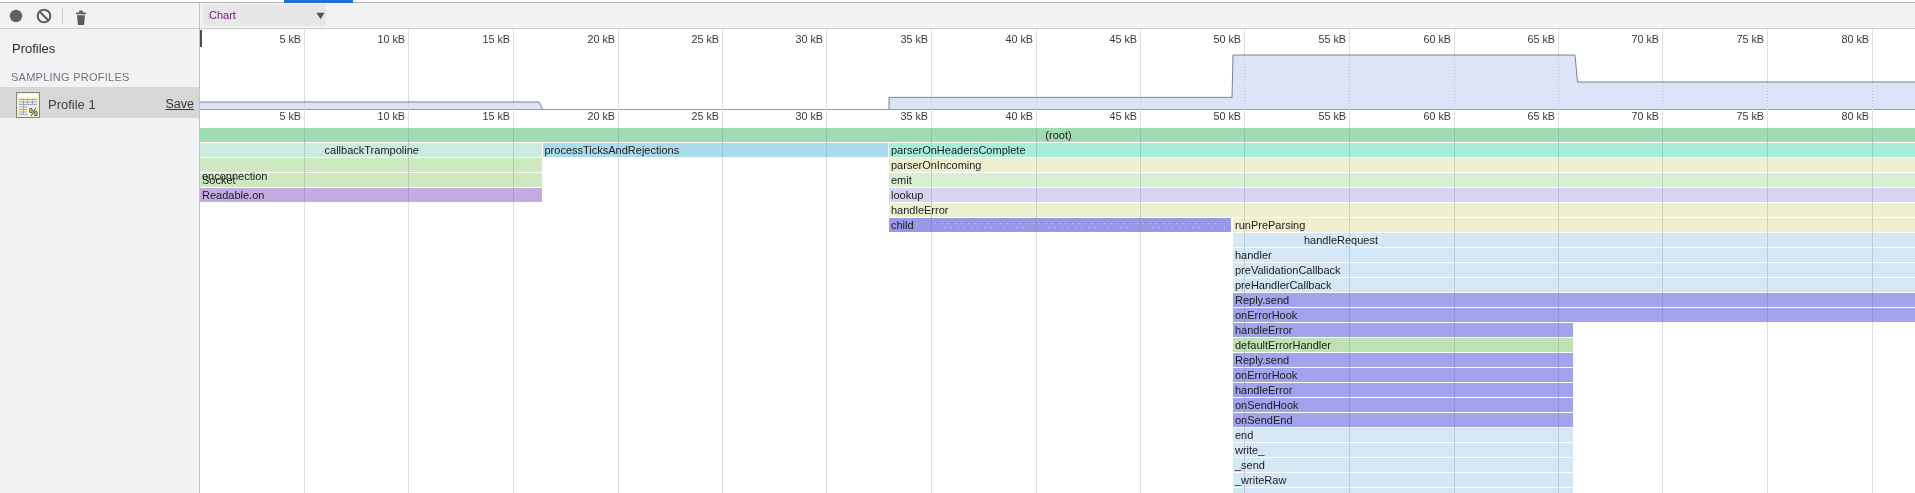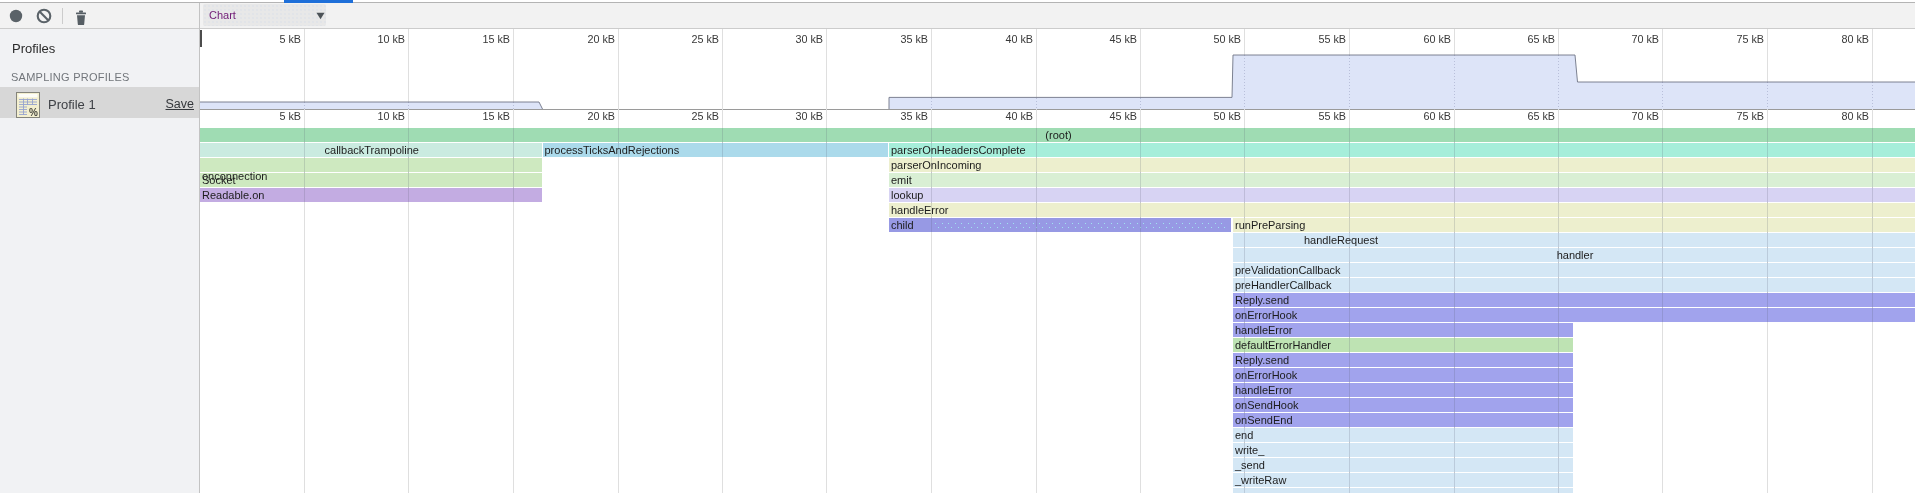--- a/index.html
+++ b/index.html
@@ -85,21 +85,21 @@
 <div class="bartxt" style="left:889px;top:188px;width:1026px;">lookup</div>
 <div class="bar" style="left:889px;top:203px;width:1026px;background-color:#edefce;"></div>
 <div class="bartxt" style="left:889px;top:203px;width:1026px;">handleError</div>
 <div class="bar" style="left:889px;top:218px;width:342px;background-color:#9799e4;"></div>
 <div class="bartxt" style="left:889px;top:218px;width:342px;">child</div>
 <div class="bar" style="left:1233px;top:218px;width:682px;background-color:#edefce;"></div>
 <div class="bartxt" style="left:1233px;top:218px;width:682px;">runPreParsing</div>
 <div class="bar" style="left:1233px;top:233px;width:682px;background-color:#d4e7f5;"></div>
 <div class="bartxt" style="left:1302px;top:233px;width:682px;">handleRequest</div>
 <div class="bar" style="left:1233px;top:248px;width:682px;background-color:#d4e7f5;"></div>
-<div class="bartxt" style="left:1233px;top:248px;width:682px;text-align:center;">handler</div>
+<div class="bartxt" style="left:1233px;top:248px;width:682px;">handler</div>
 <div class="bar" style="left:1233px;top:263px;width:682px;background-color:#d4e7f5;"></div>
 <div class="bartxt" style="left:1233px;top:263px;width:682px;">preValidationCallback</div>
 <div class="bar" style="left:1233px;top:278px;width:682px;background-color:#d4e7f5;"></div>
 <div class="bartxt" style="left:1233px;top:278px;width:568px;">preHandlerCallback</div>
 <div class="bar" style="left:1233px;top:293px;width:682px;background-color:#a1a3ed;"></div>
 <div class="bartxt" style="left:1233px;top:293px;width:682px;">Reply.send</div>
 <div class="bar" style="left:1233px;top:308px;width:682px;background-color:#a1a3ed;"></div>
 <div class="bartxt" style="left:1233px;top:308px;width:682px;">onErrorHook</div>
 <div class="bar" style="left:1233px;top:323px;width:340px;background-color:#a1a3ed;"></div>
 <div class="bartxt" style="left:1233px;top:323px;width:340px;">handleError</div>

